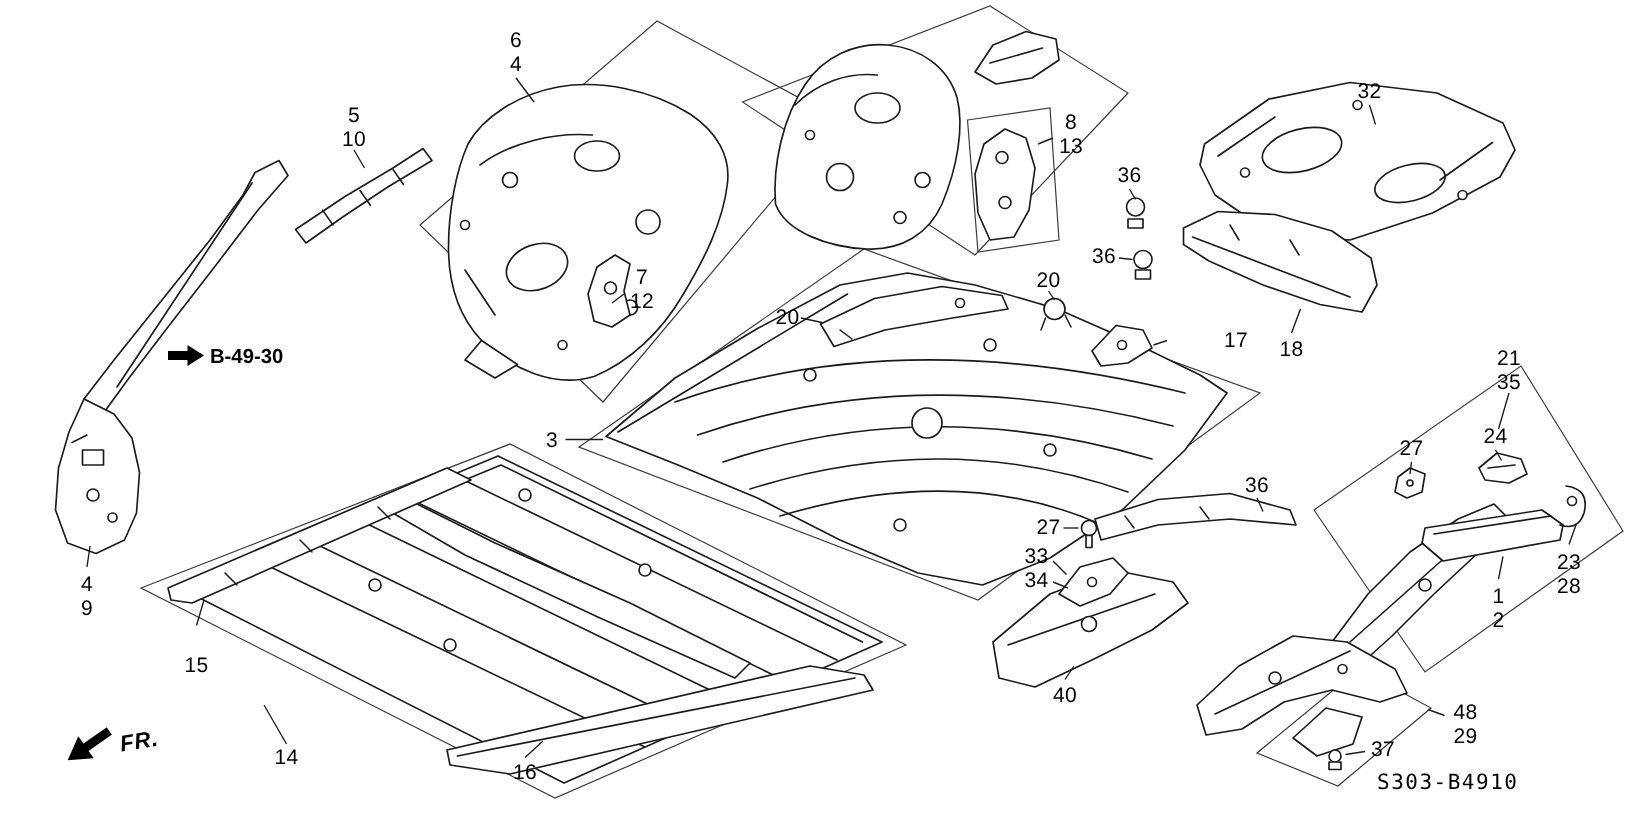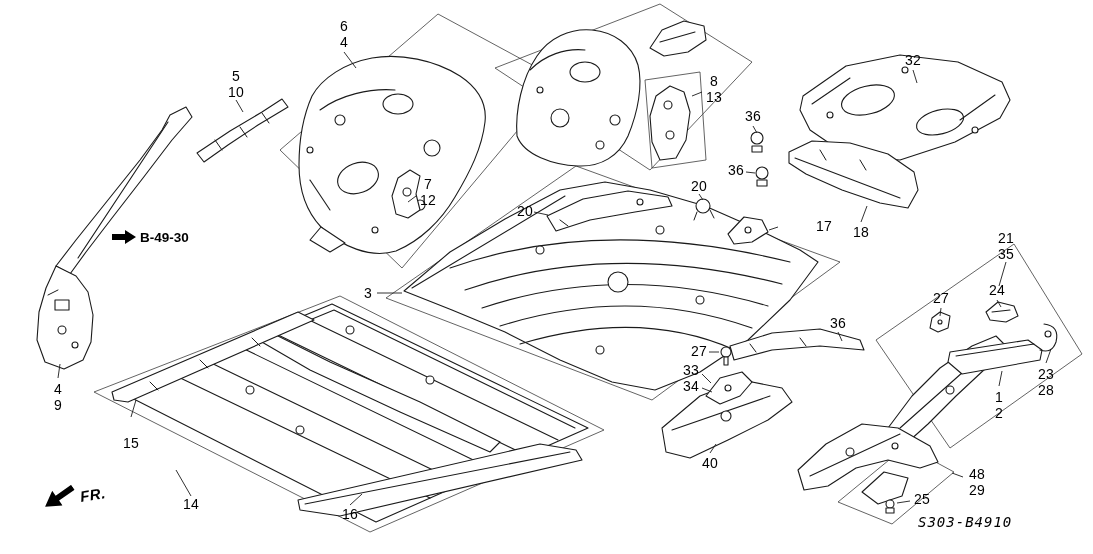--- a/index.html
+++ b/index.html
@@ -24,21 +24,21 @@
   .ref { position:absolute; left:112px; top:229px; display:flex; align-items:center; gap:4px;
          font-size:13.5px; font-weight:600; cursor:pointer; }
   .ref svg { display:block; }
 
   .fr { position:absolute; left:38px; top:480px; width:90px; height:50px; }
   .fr .fr-arrow { position:absolute; left:4px; top:8px; transform:rotate(145deg); }
   .fr .fr-text { position:absolute; left:42px; top:6px; font-style:italic; font-weight:700;
                  font-size:15px; transform:rotate(-9deg); letter-spacing:0.5px; }
 
   .code { position:absolute; left:918px; top:514px; font-family:"DejaVu Sans Mono", monospace;
-          font-size:14px; letter-spacing:1px;font-style:italic; }
+          font-size:14px; letter-spacing:1px; }
 </style>
 </head>
 <body>
 
 <div class="stage">
 
   <svg class="art" width="1093" height="554" viewBox="0 0 1093 554">
 
     <g class="boxes">
       <polygon points="280,150 438,14 560,80 402,268"></polygon>
@@ -311,21 +311,21 @@
       <span>15</span>
     </div>
   <div class="co" style="left:710px;top:456px">
       <span>40</span>
     </div>
   <div class="co" style="left:977px;top:467px">
       <span>48</span>
       <span>29</span>
     </div>
   <div class="co" style="left:922px;top:492px">
-      <span>25</span>
+      <span>37</span>
     </div>
   <div class="co" style="left:191px;top:497px">
       <span>14</span>
     </div>
   <div class="co" style="left:350px;top:507px">
       <span>16</span>
     </div>
 
   <div class="ref">
     <svg width="24" height="16" viewBox="0 0 24 16">

